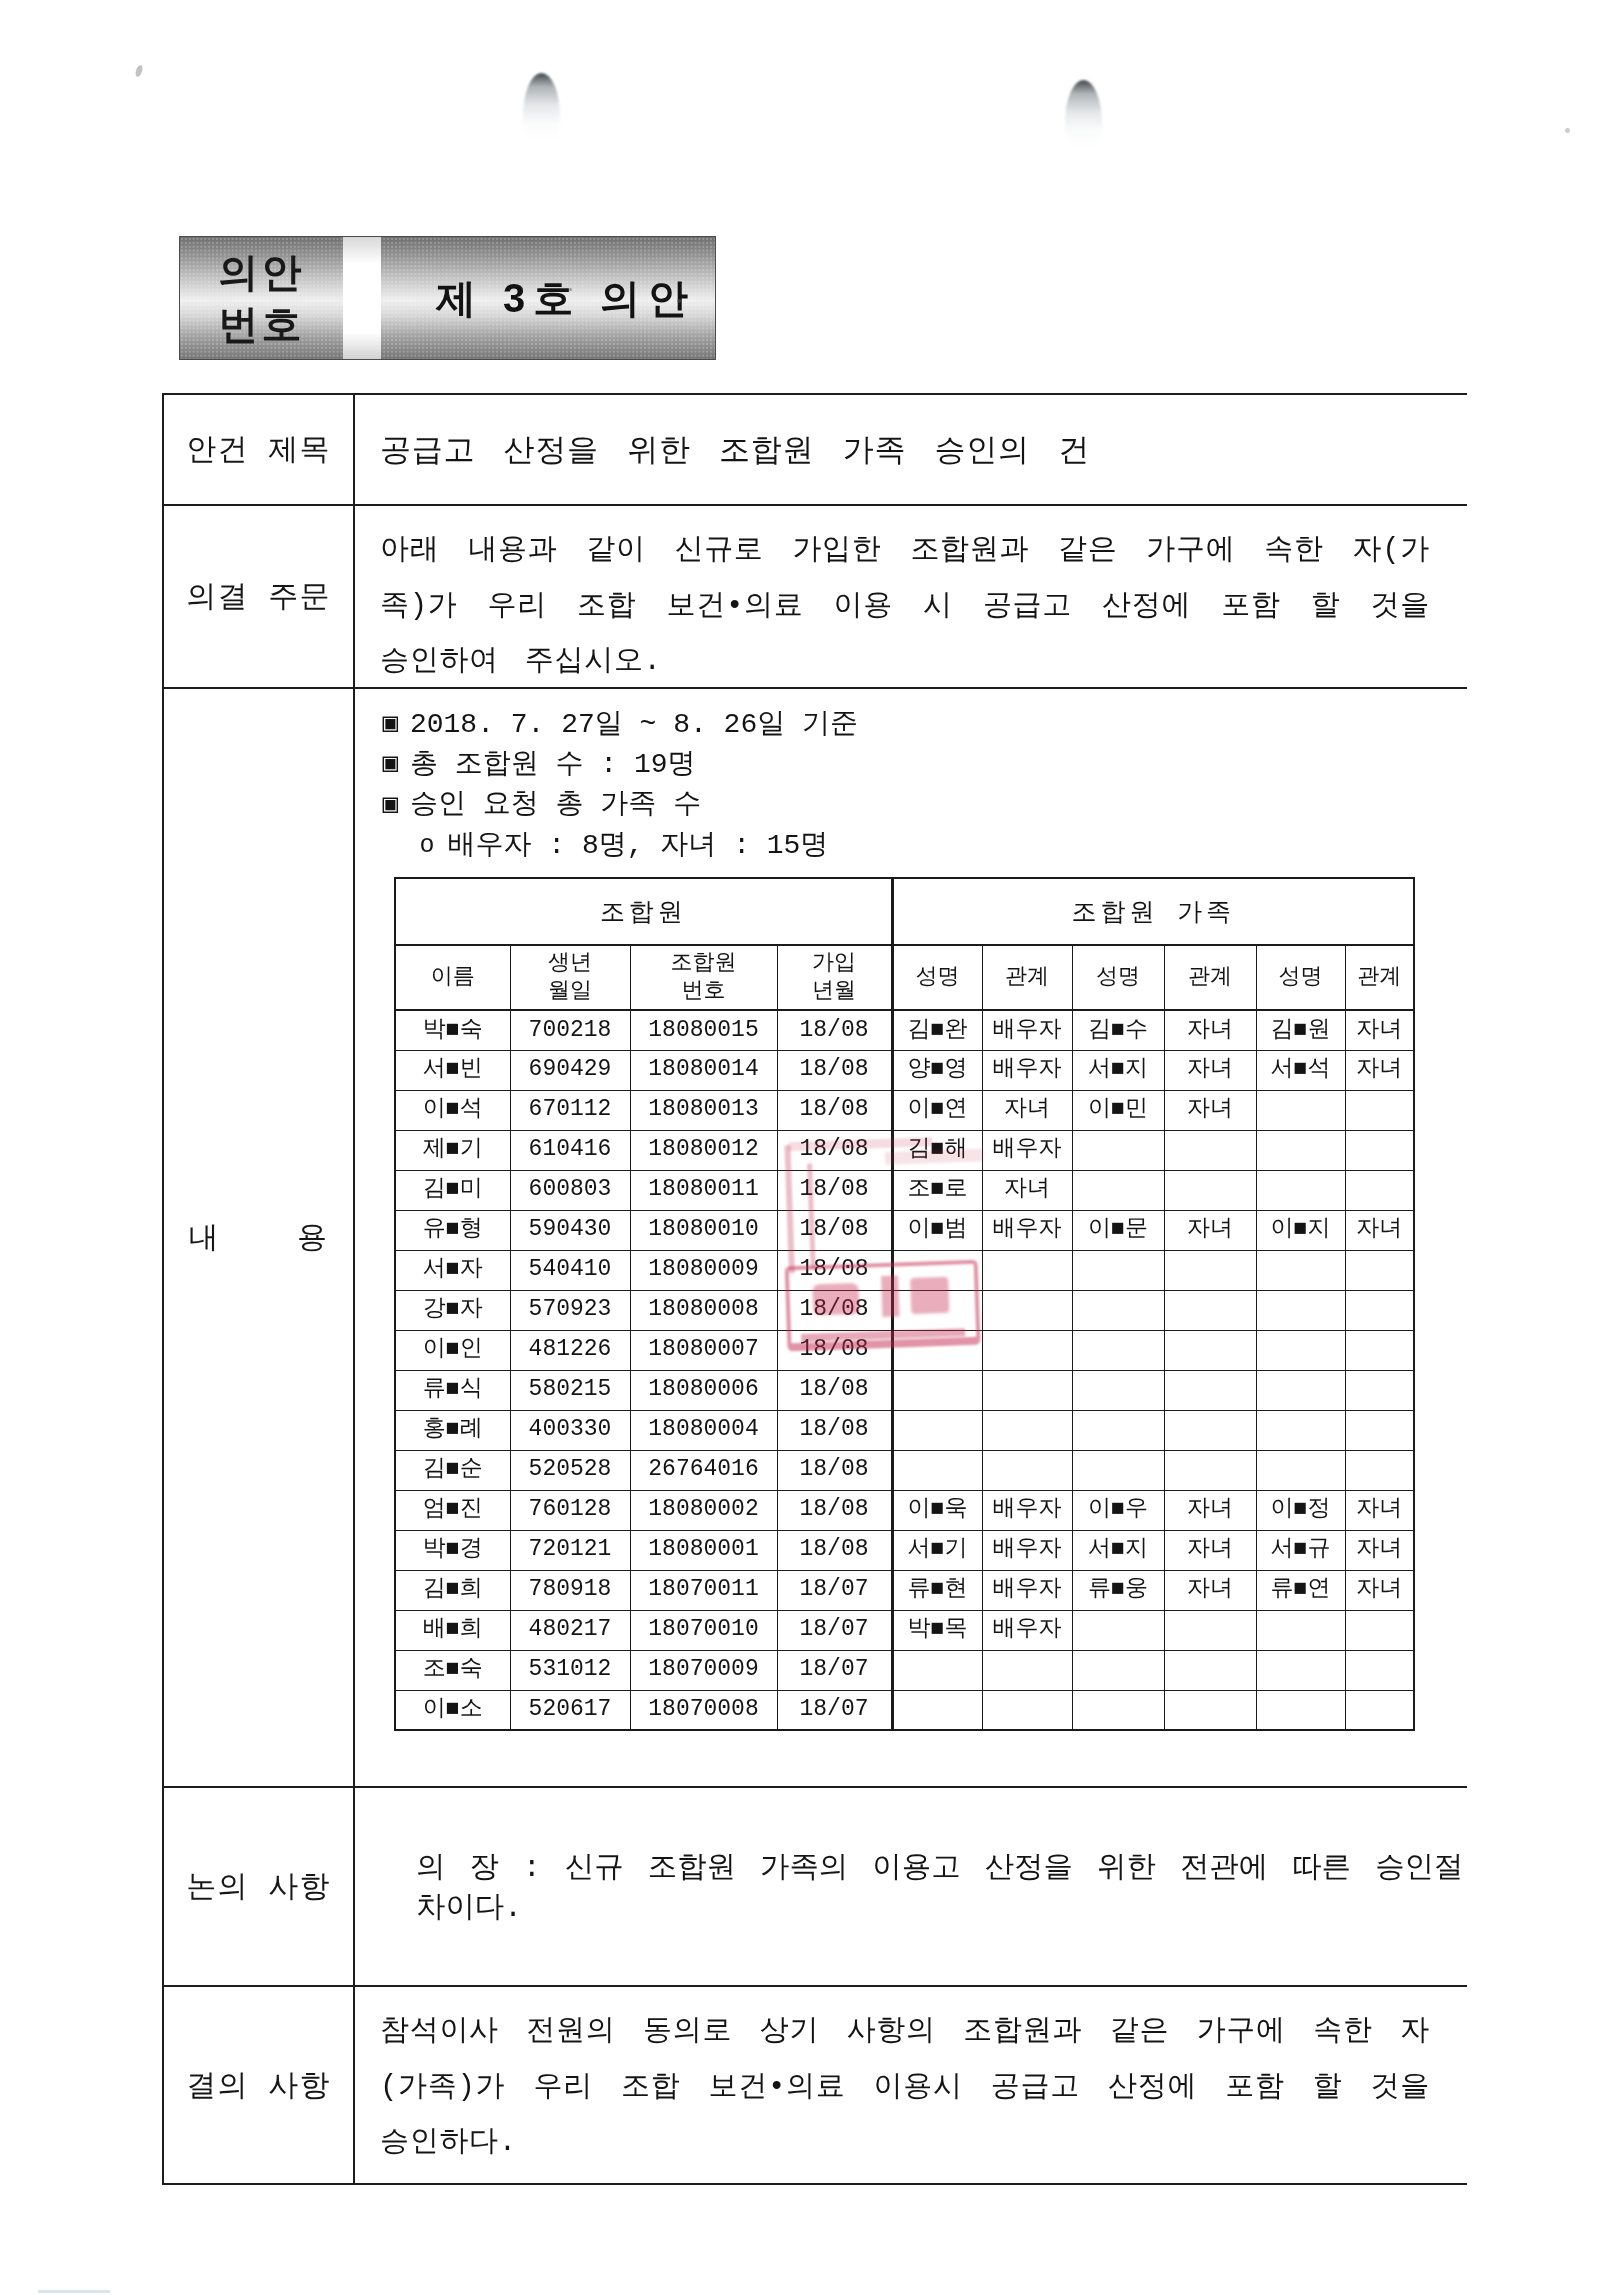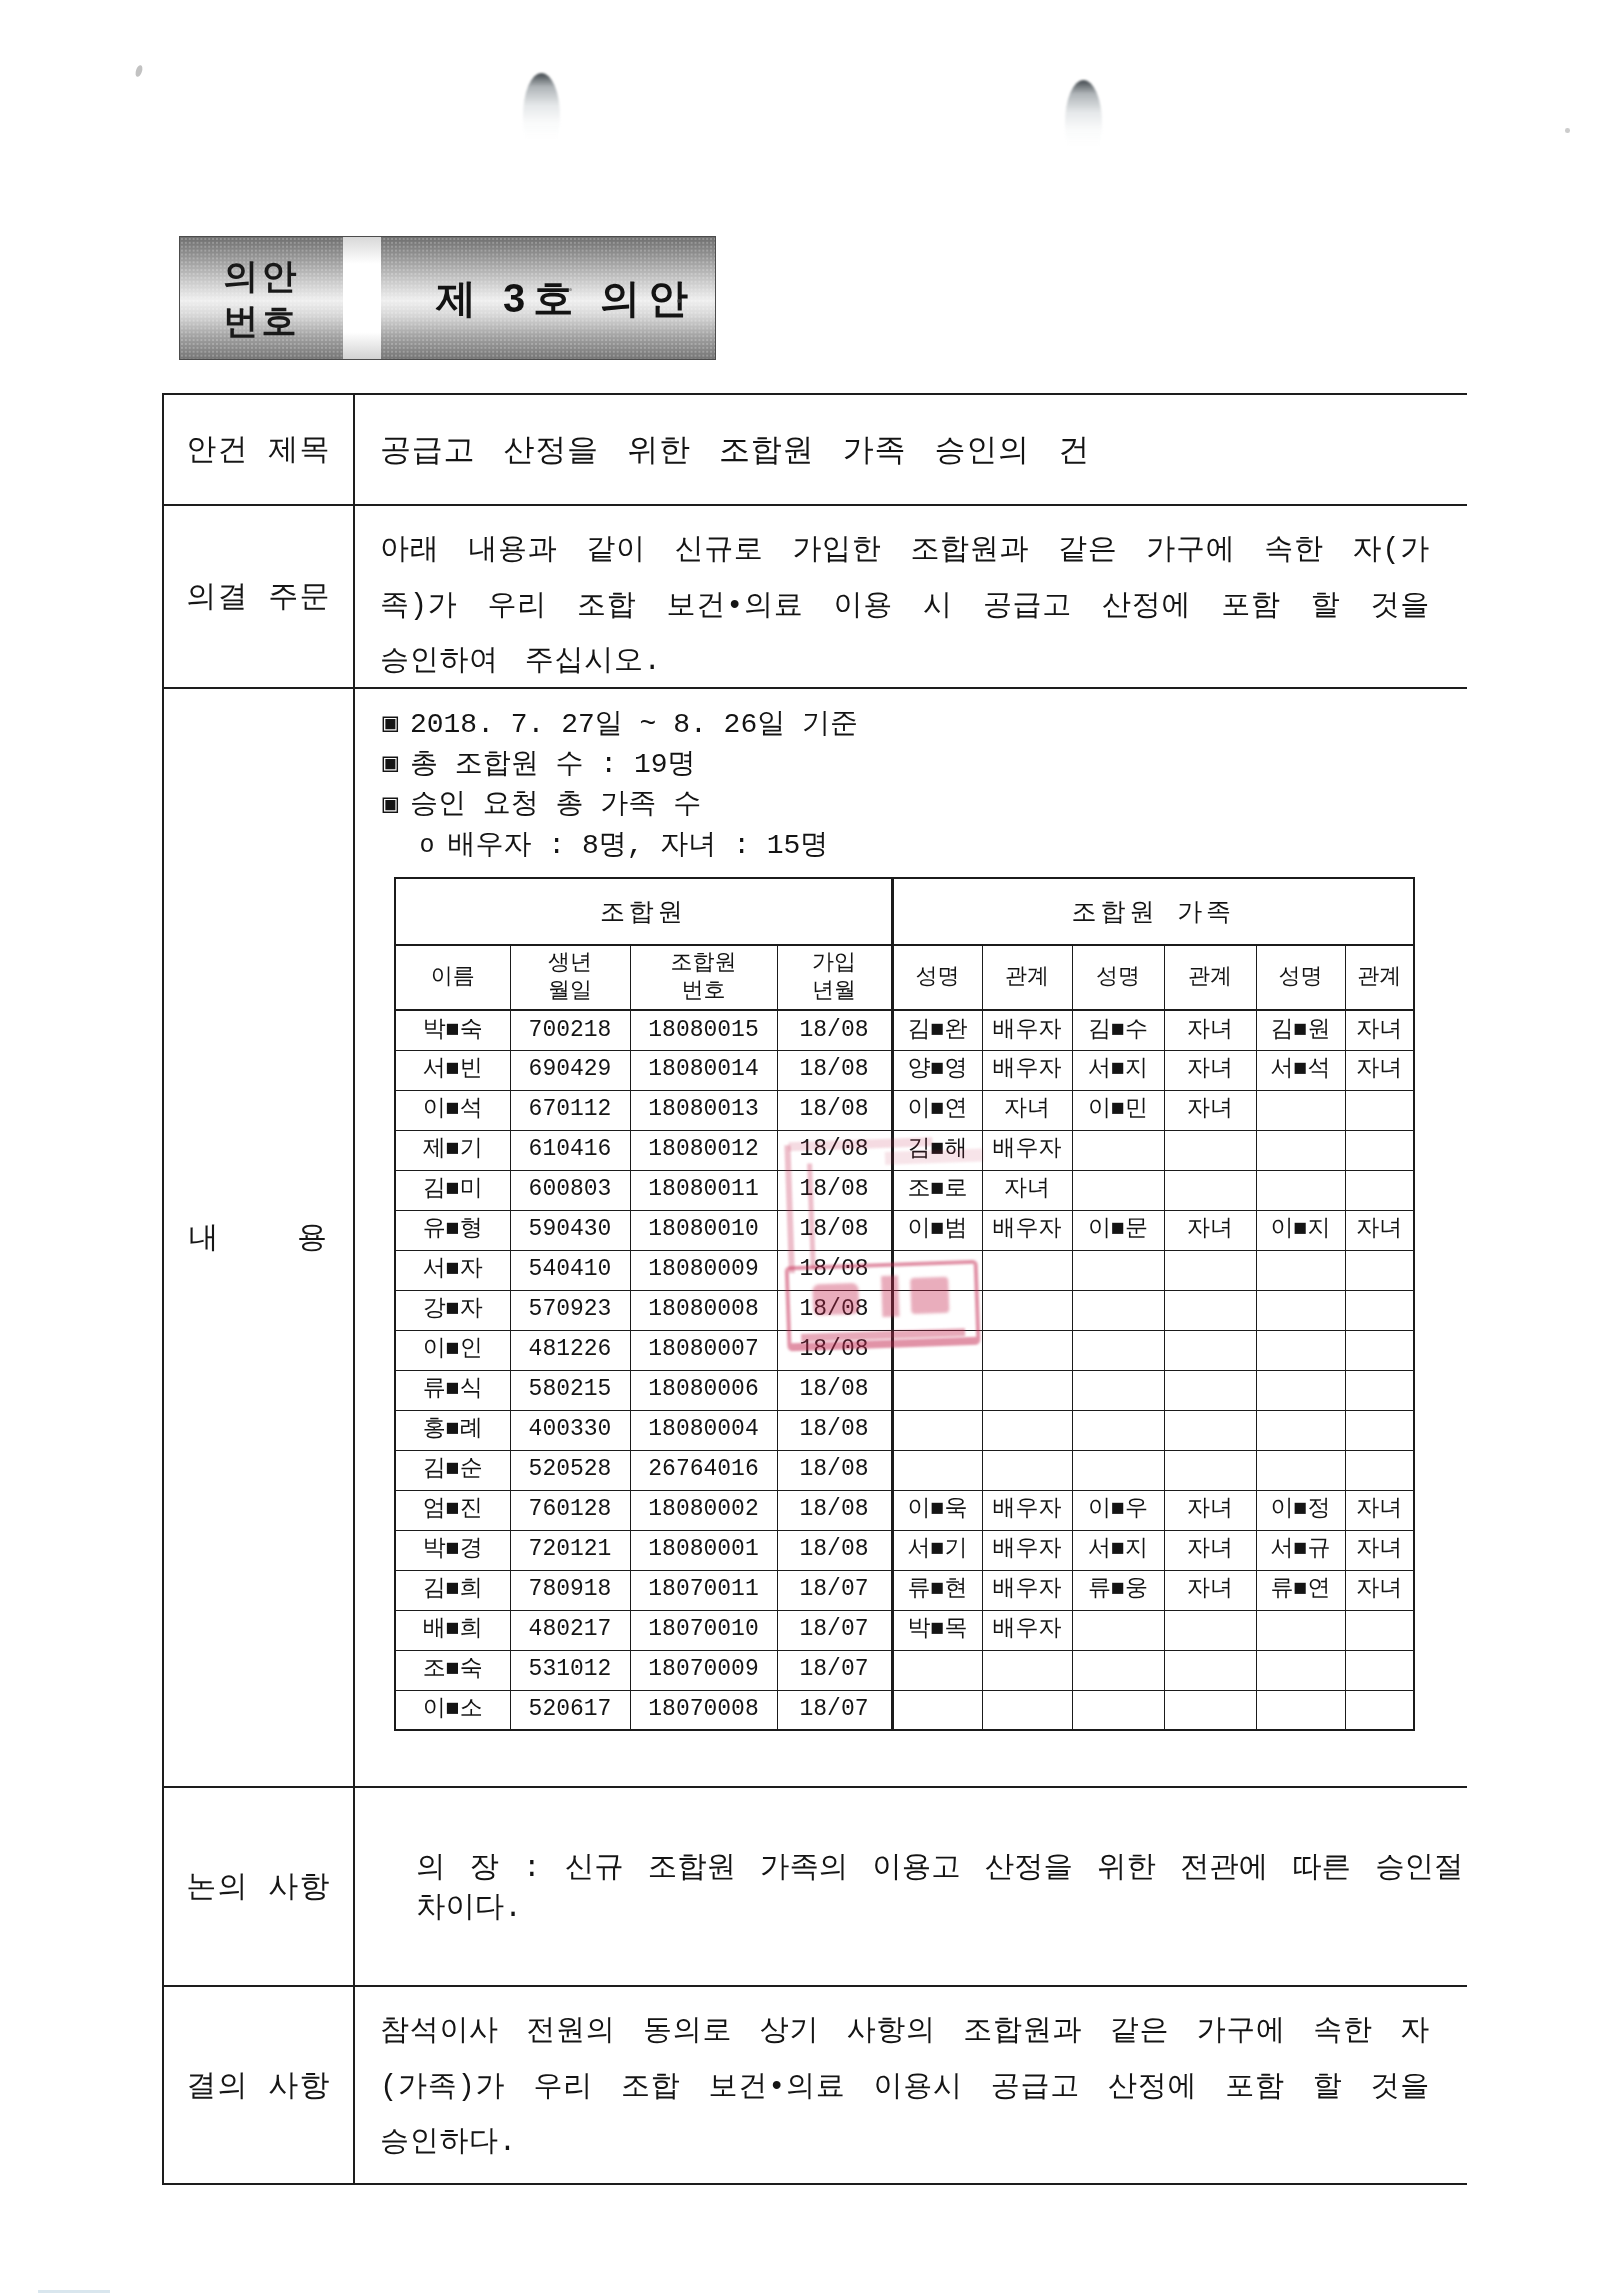--- a/index.html
+++ b/index.html
@@ -30,21 +30,21 @@
     background-image:radial-gradient(rgba(255,255,255,.45) 0.7px, transparent 1.2px);
     background-size:3.9px 3.9px; opacity:.5;
   }
   .agenda-stripe {
     position:absolute; left:163px; top:0; width:38px; height:100%;
     background:linear-gradient(180deg,#d8d8d8 0%,#ffffff 22%,#ffffff 78%,#d2d2d2 100%);
   }
   .agenda-label {
     position:absolute; left:0; top:0; width:163px; height:100%;
     display:flex; align-items:center; justify-content:center; text-align:center;
-    font-size:35px; font-weight:600; line-height:1.3; letter-spacing:3.3px;
+    font-size:40px; font-weight:600; line-height:1.3; letter-spacing:3.3px;
     color:#191919; white-space:pre-line;
   }
   .agenda-title {
     position:absolute; left:201px; right:0; top:0; height:100%;
     display:flex; align-items:center; justify-content:center;
     font-size:40px; font-weight:600; letter-spacing:7.9px; color:#131313;padding-left:36px;
   }
 
   
   .sections {

